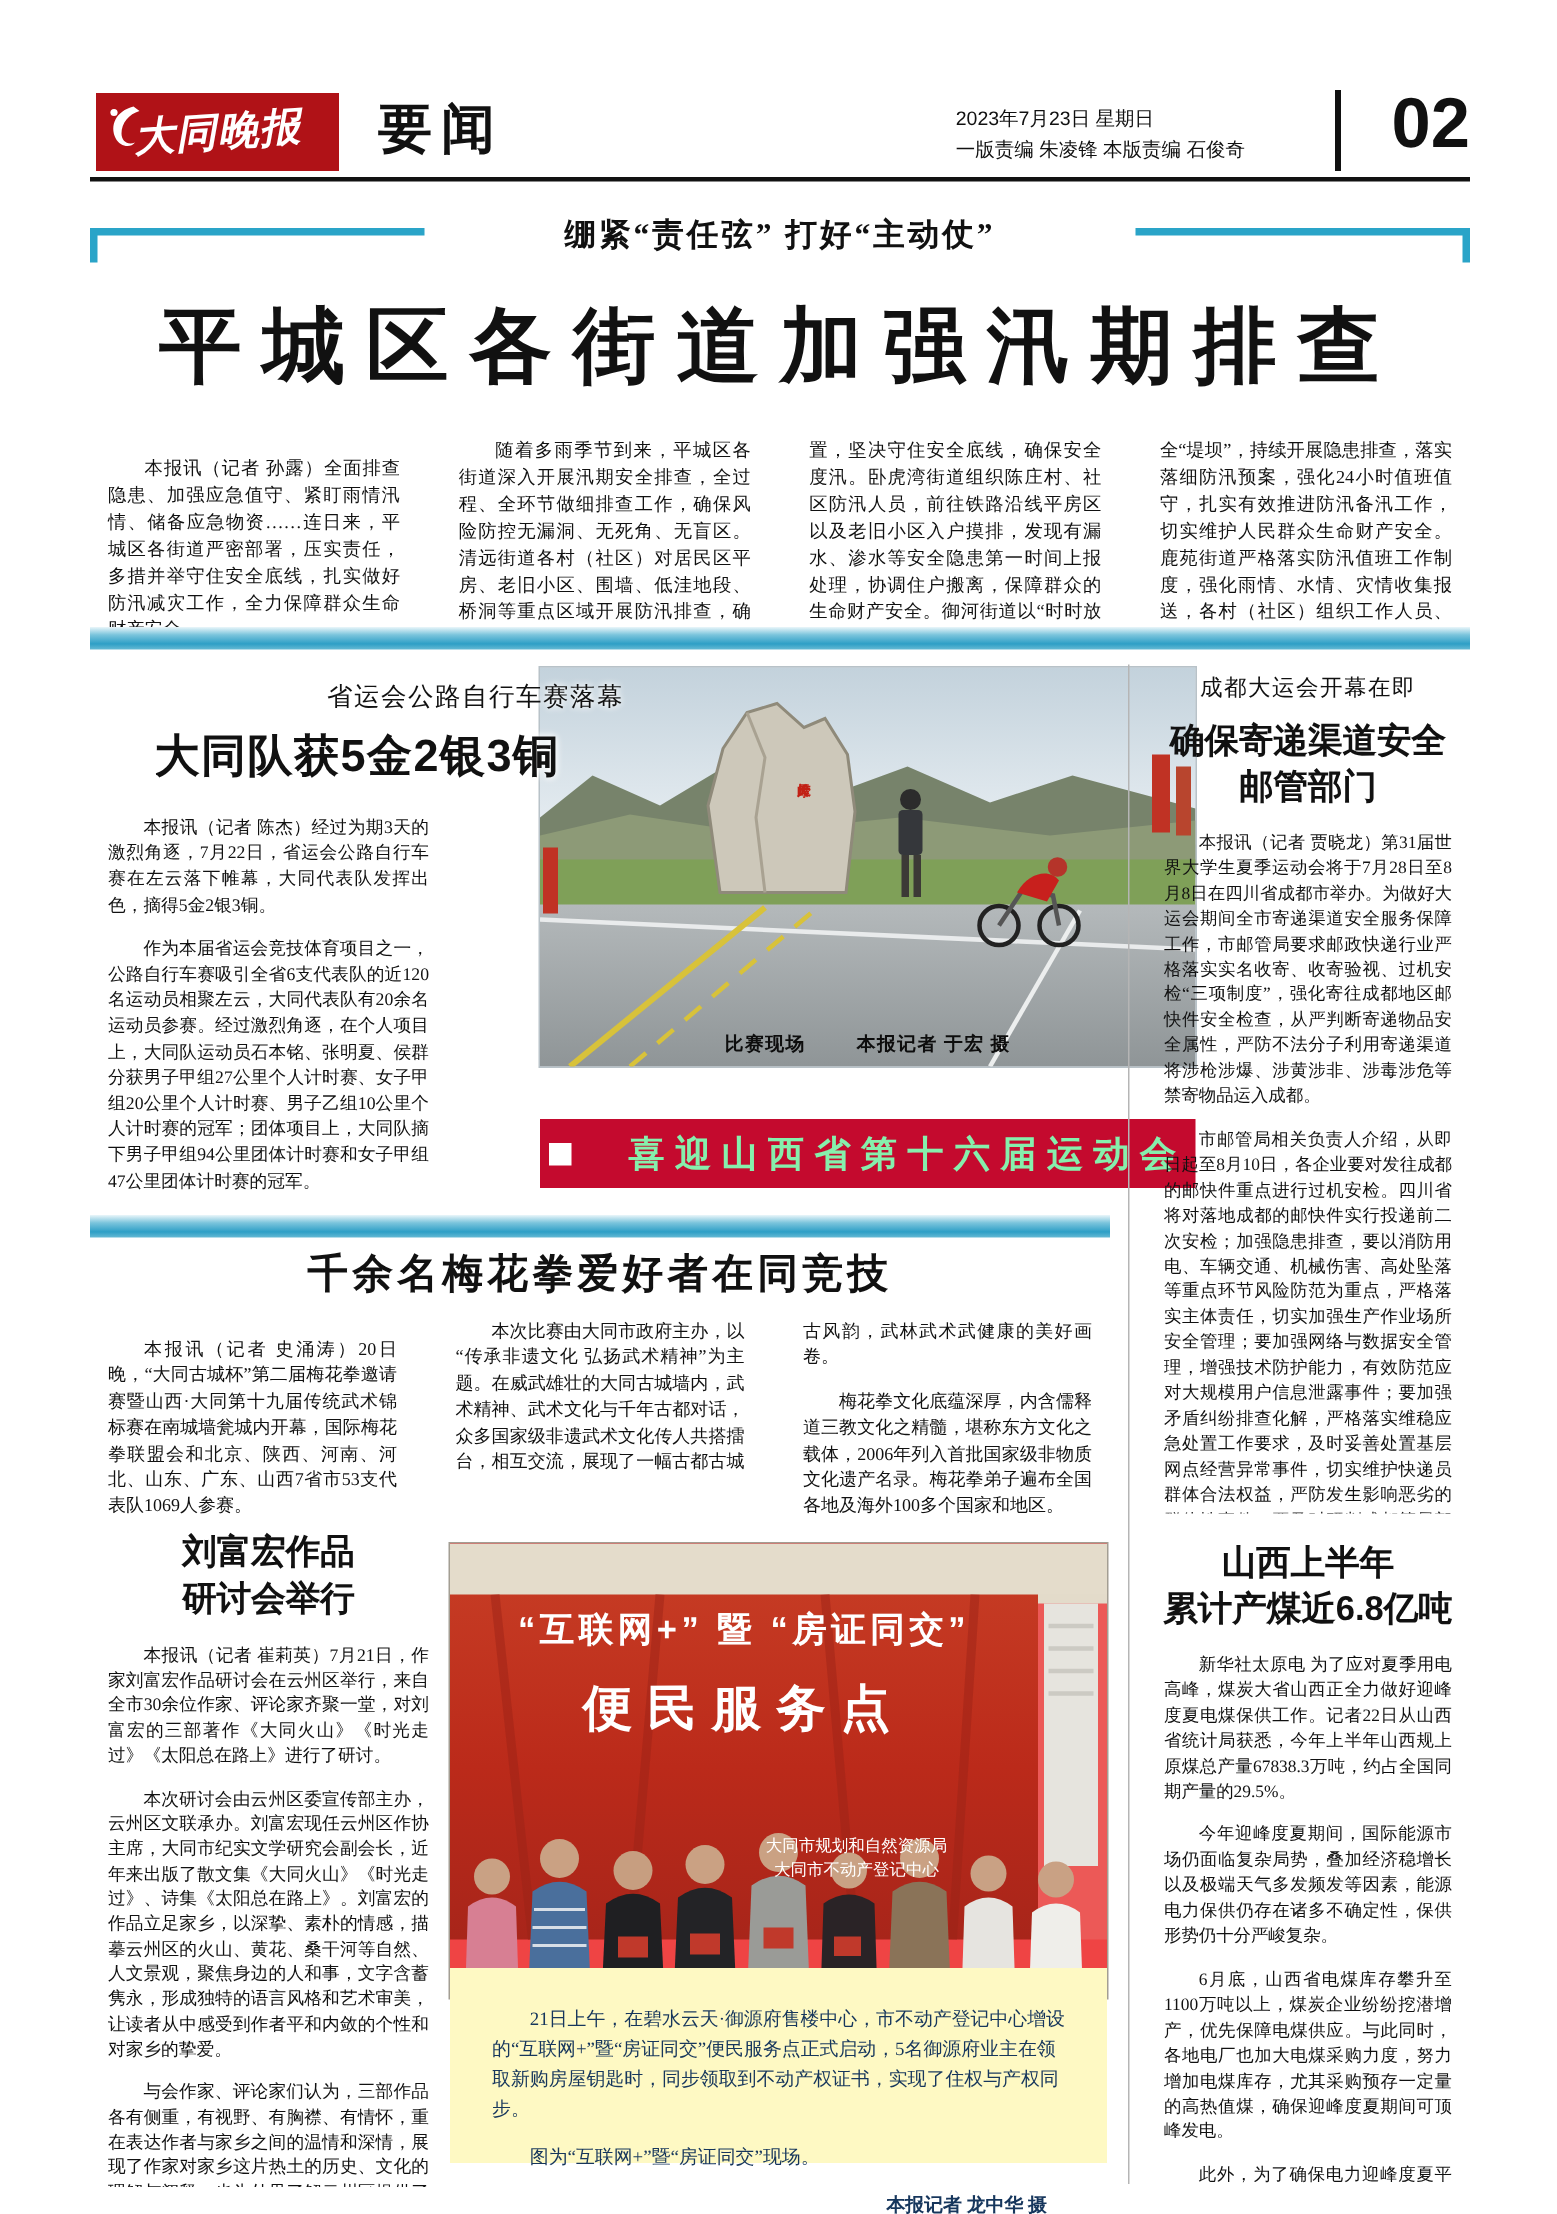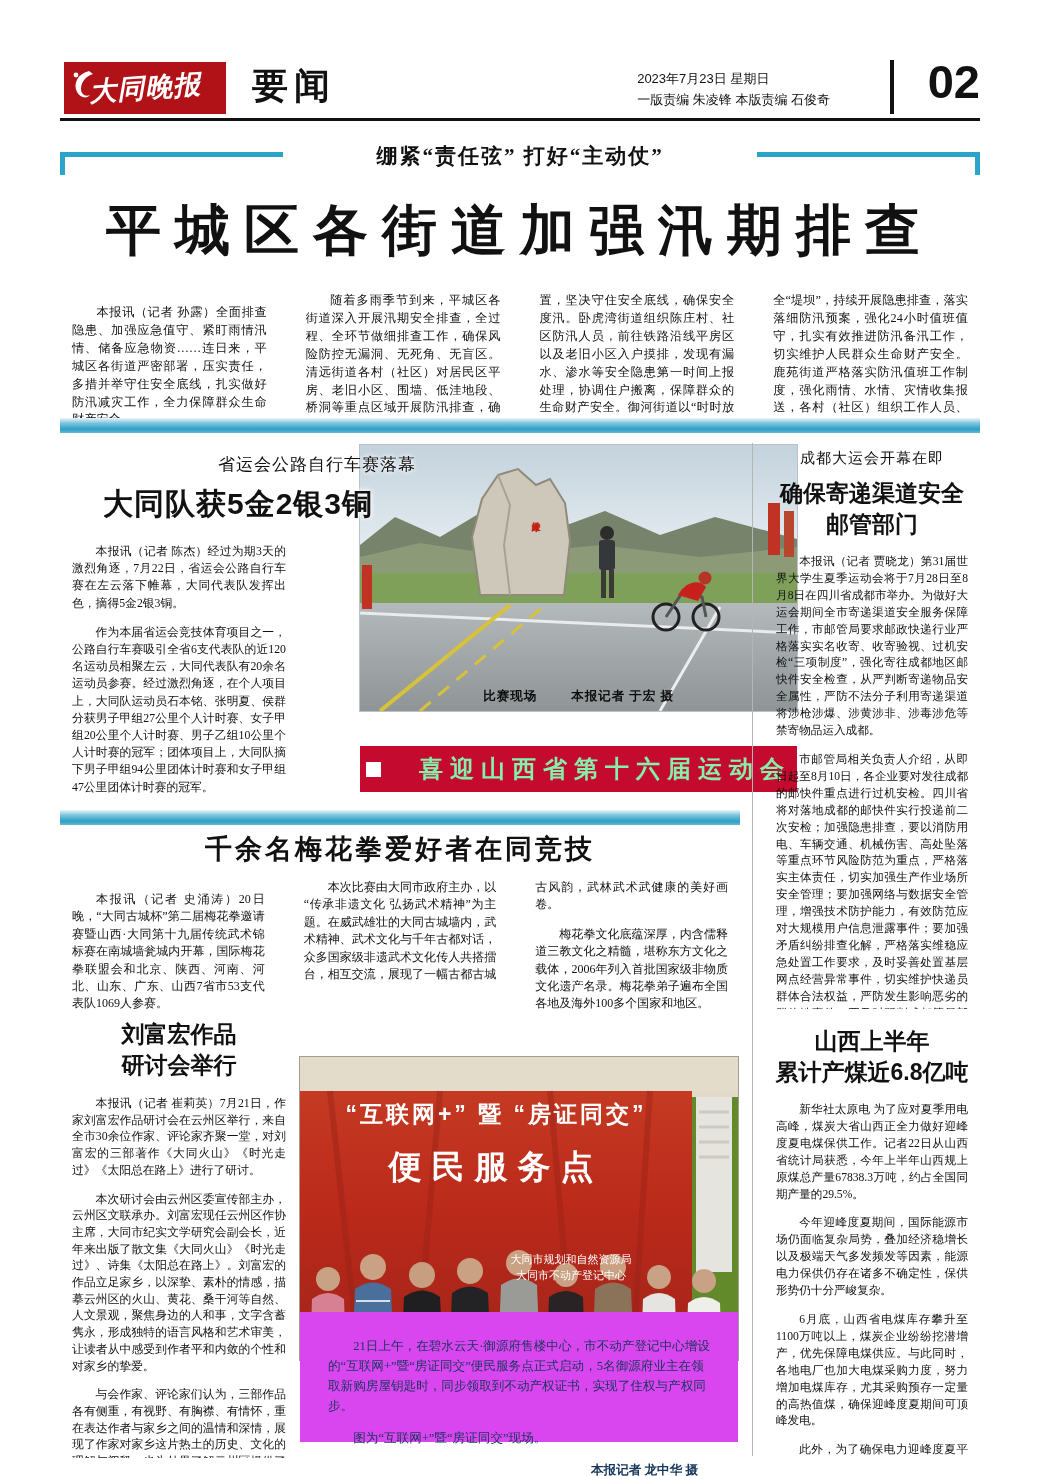--- a/index.html
+++ b/index.html
@@ -69,29 +69,29 @@
   .wushu-title{text-align:center;font-family:"Liberation Sans",sans-serif;font-weight:bold;
             font-size:27px;letter-spacing:3px;}
   .wushu-body{margin-top:12px;height:134px;column-count:3;column-gap:15px;overflow:hidden;
             font-size:12px;line-height:17.4px;text-align:justify;}
   
   .writer{position:absolute;left:60px;top:1013px;width:238px;height:445px;overflow:hidden;}
   .writer-headline{text-align:center;font-family:"Liberation Sans",sans-serif;font-weight:bold;
             font-size:23px;line-height:31px;margin-top:6px;}
   .writer-body{margin-top:14px;font-size:11.8px;line-height:16.7px;text-align:justify;}
   
-  .group-photo{position:absolute;left:300px;top:1057px;width:438px;height:303px;background:#4d7c0f;
+  .group-photo{position:absolute;left:300px;top:1029px;width:438px;height:303px;background:#ef4444;
             overflow:hidden;box-shadow:0 0 0 1px #a39e93;}
   .gp-banner-line1{position:absolute;left:0;top:42px;width:392px;text-align:center;color:#fff;
             font-family:"Liberation Sans",sans-serif;font-weight:bold;font-size:23px;letter-spacing:3px;}
   .gp-banner-line2{position:absolute;left:0;top:88px;width:392px;text-align:center;color:#fff;
             font-family:"Liberation Sans",sans-serif;font-weight:bold;font-size:33px;letter-spacing:10px;}
   .gp-org{position:absolute;left:150px;top:158px;width:242px;text-align:center;color:#fff;
             font-size:11px;line-height:16px;font-family:"Liberation Sans",sans-serif;margin-top:36px;}
-  .caption-box{position:absolute;left:300px;top:1312px;width:438px;height:130px;background:#d946ef;
+  .caption-box{position:absolute;left:300px;top:1312px;width:438px;height:130px;background:#fef9c3;
             color:#16365c;padding:12px 16px;box-sizing:border-box;font-size:12.6px;line-height:20px;}
   .caption-credit{text-align:right;padding-right:24px;margin-top:2px;font-weight:bold;}
   .rock-text{fill:#c22015;font-size:9px;font-weight:bold;}
 </style>
 </head>
 <body>
 
 <div class="page">
 
   <div class="hdr">

